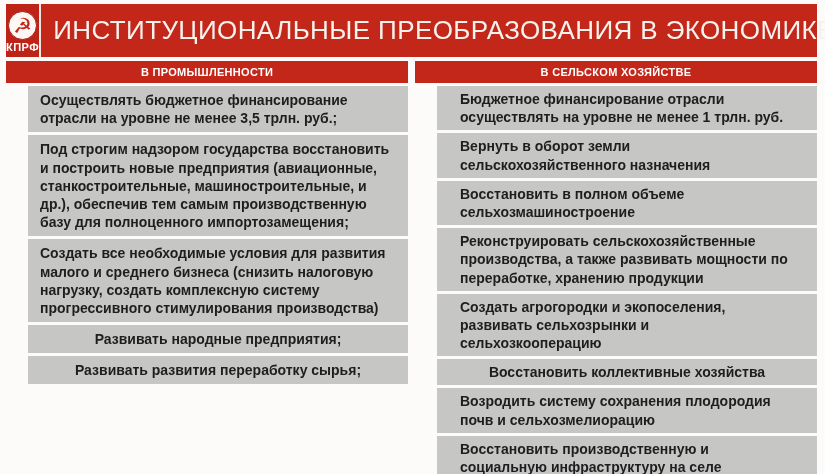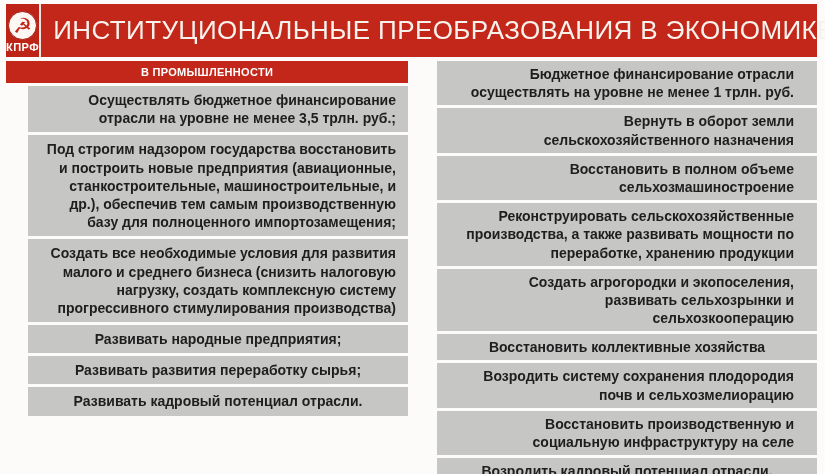--- a/index.html
+++ b/index.html
@@ -94,21 +94,21 @@
     text-align: center;
     padding: 5px 4px;
     letter-spacing: 0.3px;
   }
   .row {
     background: #c6c6c5;
     color: #1e1e1e;
     font-weight: bold;
     font-size: 14px;
     line-height: 1.3;
-    text-align: right;
+    text-align: left;
     display: flex;
     align-items: center;
     justify-content: center;
     padding: 5px 12px;
     margin-left: 22px;
   }
   .col-right .row {
     padding: 4px 23px;
   }
 </style>
@@ -129,24 +129,24 @@
 
   <main class="columns">
 
     <section class="col col-left">
       <div class="col-header">В ПРОМЫШЛЕННОСТИ</div>
       <div class="row">Осуществлять бюджетное финансирование отрасли на уровне не менее 3,5 трлн. руб.;</div>
       <div class="row">Под строгим надзором государства восстановить и построить новые предприятия (авиационные, станкостроительные, машиностроительные, и др.), обеспечив тем самым производственную базу для полноценного импортозамещения;</div>
       <div class="row">Создать все необходимые условия для развития малого и среднего бизнеса (снизить налоговую нагрузку, создать комплексную систему прогрессивного стимулирования производства)</div>
       <div class="row">Развивать народные предприятия;</div>
       <div class="row">Развивать развития переработку сырья;</div>
-      <div class="row">Развивать кадровый потенциал отрасли.</div>
     </section>
 
     <section class="col col-right">
+      <div class="col-header">В СЕЛЬСКОМ ХОЗЯЙСТВЕ</div>
       <div class="row">Бюджетное финансирование отрасли осуществлять на уровне не менее 1 трлн. руб.</div>
       <div class="row">Вернуть в оборот земли сельскохозяйственного назначения</div>
       <div class="row">Восстановить в полном объеме сельхозмашиностроение</div>
       <div class="row">Реконструировать сельскохозяйственные производства, а также развивать мощности по переработке, хранению продукции</div>
       <div class="row">Создать агрогородки и экопоселения, развивать сельхозрынки и сельхозкооперацию</div>
       <div class="row">Восстановить коллективные хозяйства</div>
       <div class="row">Возродить систему сохранения плодородия почв и сельхозмелиорацию</div>
       <div class="row">Восстановить производственную и социальную инфраструктуру на селе</div>
       <div class="row">Возродить кадровый потенциал отрасли.</div>
     </section>

